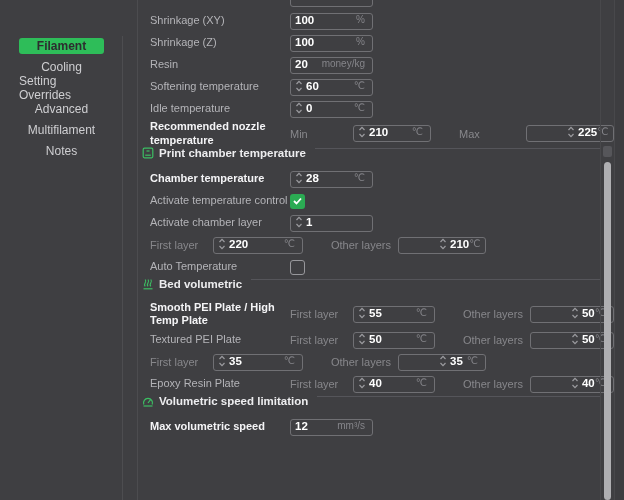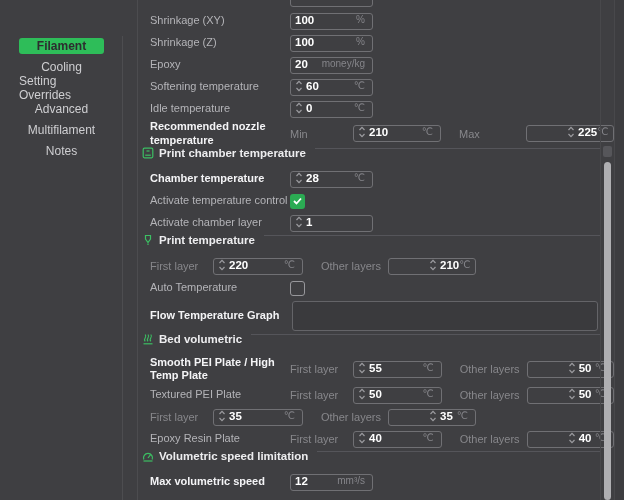--- a/index.html
+++ b/index.html
@@ -18,21 +18,21 @@
   
   .main{position:absolute; left:138px; top:0; width:476px; height:500px; overflow:hidden;}
   .cut-input{position:absolute; left:152px; top:-10px; width:83px; height:17px;
     border:1px solid #707074; border-radius:3px; box-sizing:border-box;}
   .row{display:flex; align-items:center; height:22px; padding-left:12px; box-sizing:border-box;}
   .row.first{margin-top:10px;}
   .row.h27{height:27px;} .row.h30{height:30px;} .row.h34{height:34px;}
   .label{width:140px; flex:0 0 140px; font-size:11px; color:#b4b4b8; line-height:1.2;}
   .label.modified{color:#f4f4f6; font-weight:bold;}
   .sublabel{width:63px; flex:0 0 63px; font-size:11px; color:#87878b;}
-  .sublabel.s2{width:67px; flex:0 0 67px; margin-left:18px;}
+  .sublabel.s2{width:67px; flex:0 0 67px; margin-left:28px;}
   .input{display:flex; box-sizing:border-box; height:17px;
     border:1px solid #707074; border-radius:3px; padding:0 7px 0 4px; background:transparent;}
   .input.w83{width:83px;} .input.w90{width:90px;} .input.w88{width:88px;padding-left:40px;}
   .input .val{flex:1; color:#ffffff; font-weight:bold; font-size:11.5px; white-space:nowrap;}
   .input .unit{color:#85858a; font-size:10px; white-space:nowrap;}
   .spinner{display:flex; flex-direction:column; margin-right:3px; flex:0 0 auto; cursor:pointer;}
   
   .section-header{display:flex; align-items:flex-start; height:21px; padding-left:4px; box-sizing:border-box;}
   .section-icon{width:12px; height:12px; margin-right:5px; flex:0 0 auto;}
   .section-title{font-size:11.5px; font-weight:bold; color:#ededef; white-space:nowrap;}
@@ -90,21 +90,21 @@
       </div>
     </div>
     <div class="row">
       <div class="label">Shrinkage (Z)</div>
       <div class="input w83">
         <span class="val">100</span>
         <span class="unit">%</span>
       </div>
     </div>
     <div class="row">
-      <div class="label">Epoxy</div>
+      <div class="label">Resin</div>
       <div class="input w83">
         <span class="val">20</span>
         <span class="unit">money/kg</span>
       </div>
     </div>
     <div class="row">
       <div class="label">Softening temperature</div>
       <div class="input w83">
         <span class="spinner">
             <svg width="8" height="12">
@@ -186,28 +186,20 @@
       <div class="input w83">
         <span class="spinner">
             <svg width="8" height="12">
               <use href="#spin"></use>
             </svg>
           </span>
         <span class="val">1</span>
       </div>
     </div>
 
-    <div class="section-header">
-      <svg class="section-icon" viewBox="0 0 12 12">
-          <path d="M3.5 1.5 h5 v3.5 l-2.5 3.5 l-2.5 -3.5 z" fill="none" stroke="#3cbf63" stroke-width="1.2"></path>
-          <path d="M6 9.5 v1.5" stroke="#3cbf63" stroke-width="1.2"></path>
-        </svg>
-      <span class="section-title">Print temperature</span>
-      <span class="section-rule"></span>
-    </div>
     <div class="row">
       <div class="sublabel">First layer</div>
       <div class="input w90">
         <span class="spinner">
             <svg width="8" height="12">
               <use href="#spin"></use>
             </svg>
           </span>
         <span class="val">220</span>
         <span class="unit">℃</span>
@@ -219,24 +211,20 @@
               <use href="#spin"></use>
             </svg>
           </span>
         <span class="val">210</span>
         <span class="unit">℃</span>
       </div>
     </div>
     <div class="row">
       <div class="label">Auto Temperature</div>
       <div class="checkbox unchecked"></div>
-    </div>
-    <div class="row h34">
-      <div class="label modified">Flow Temperature Graph</div>
-      <div class="flow-graph-box"></div>
     </div>
 
     <div class="section-header">
       <svg class="section-icon" viewBox="0 0 12 12">
           <path d="M1.5 10.8 h9" stroke="#3cbf63" stroke-width="1.2" fill="none"></path>
           <path d="M3.2 1.5 q1.3 1.8 0 3.4 q-1.3 1.8 0 3.4" stroke="#3cbf63" stroke-width="1.1" fill="none"></path>
           <path d="M6 1.5 q1.3 1.8 0 3.4 q-1.3 1.8 0 3.4" stroke="#3cbf63" stroke-width="1.1" fill="none"></path>
           <path d="M8.8 1.5 q1.3 1.8 0 3.4 q-1.3 1.8 0 3.4" stroke="#3cbf63" stroke-width="1.1" fill="none"></path>
         </svg>
       <span class="section-title">Bed volumetric</span>

